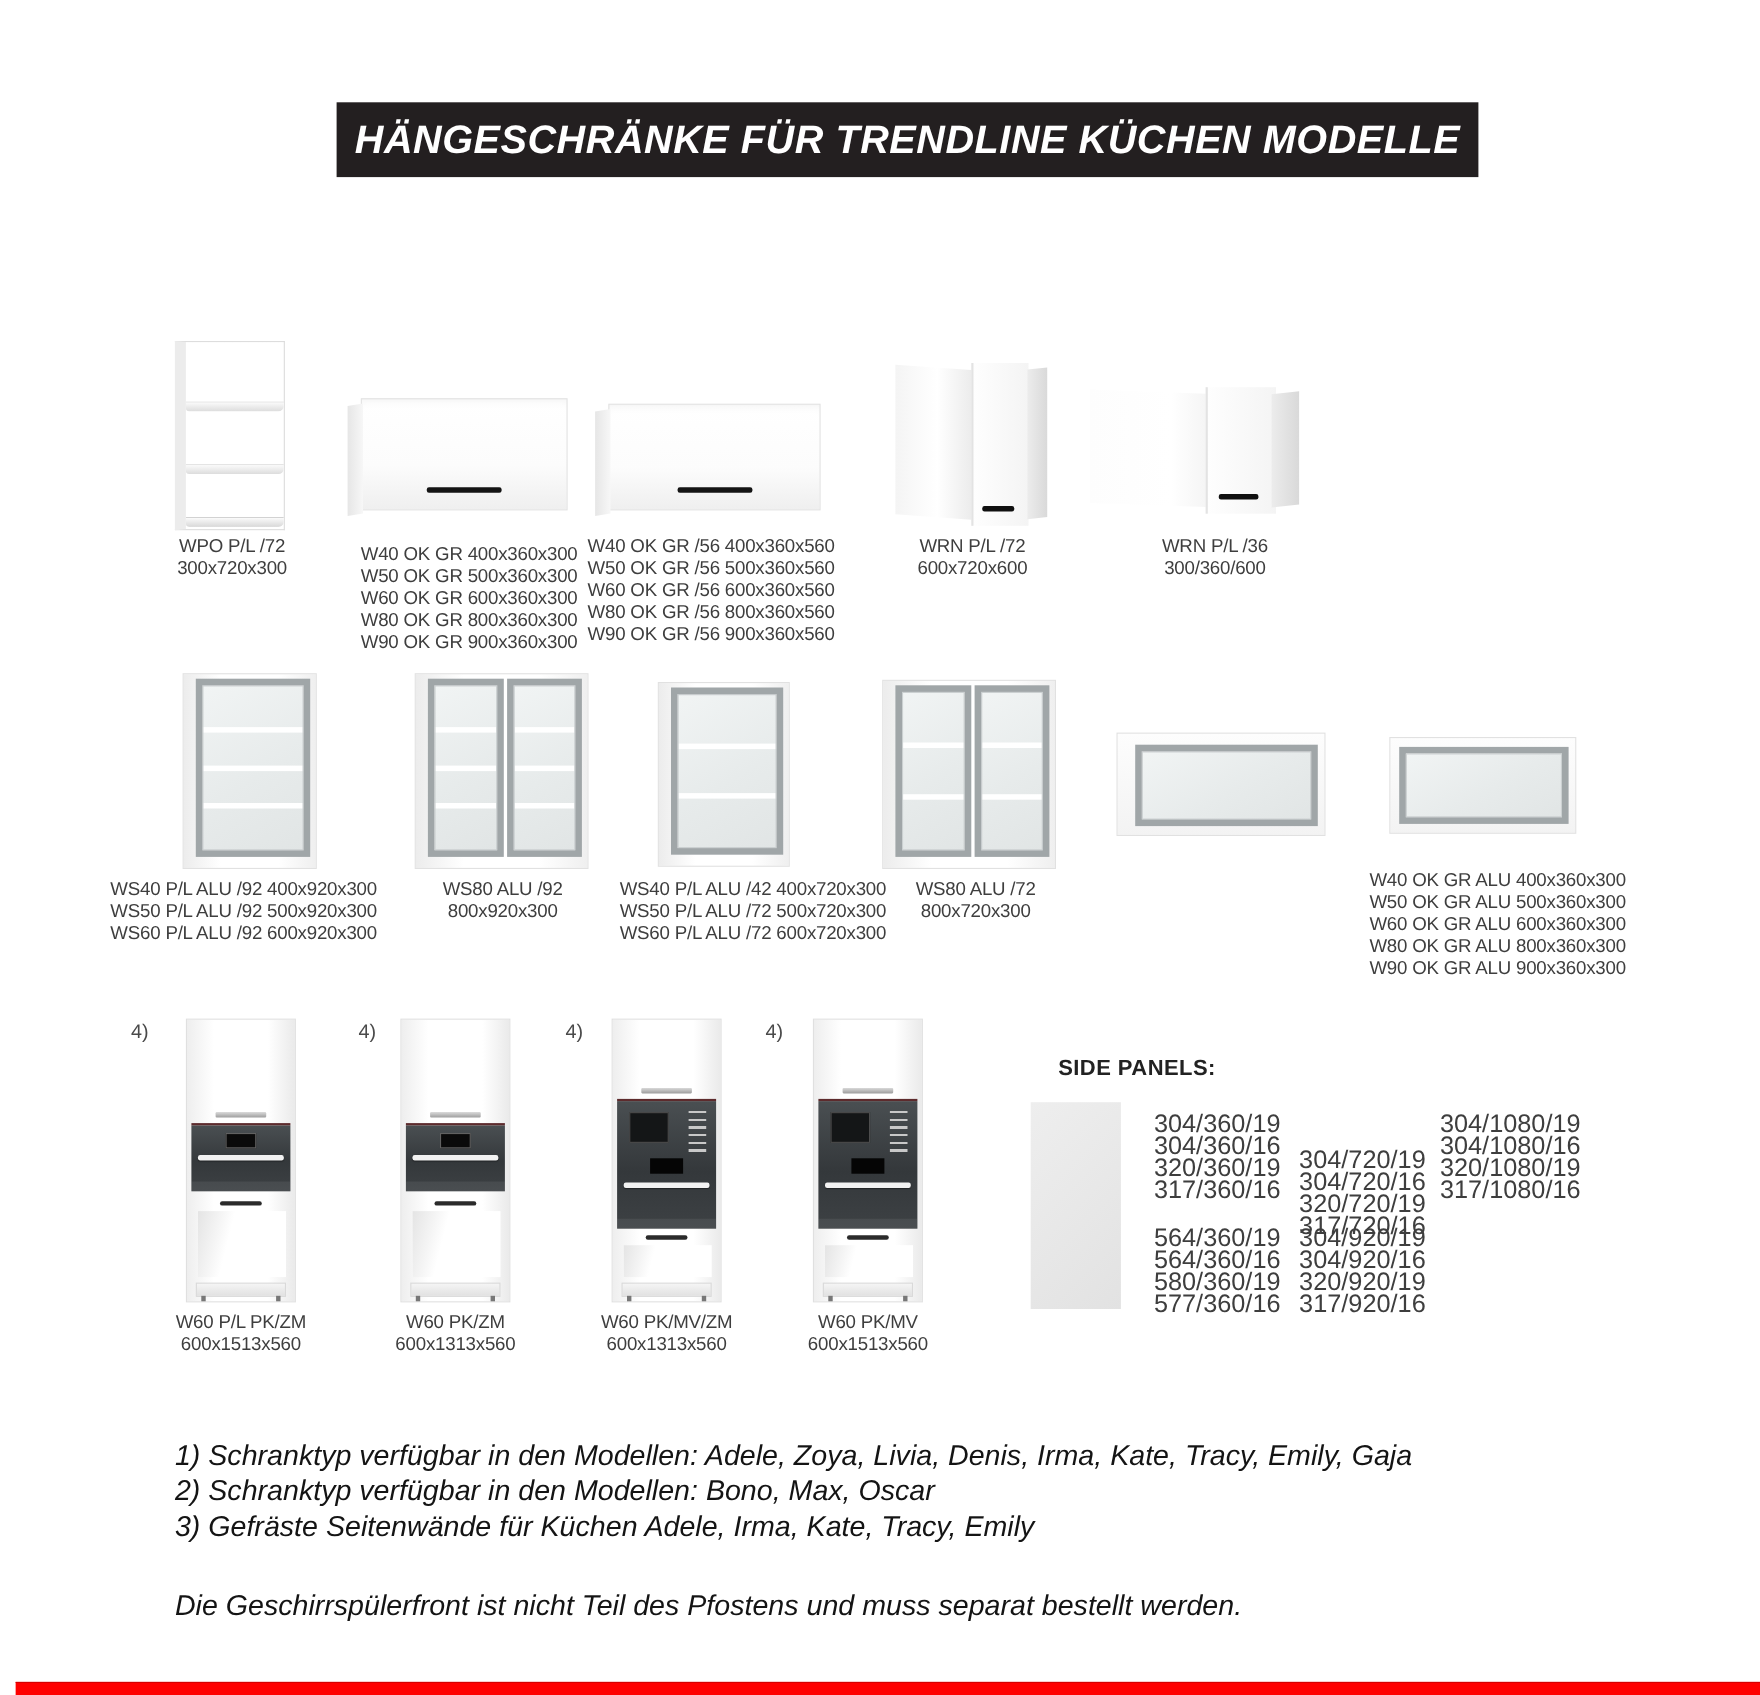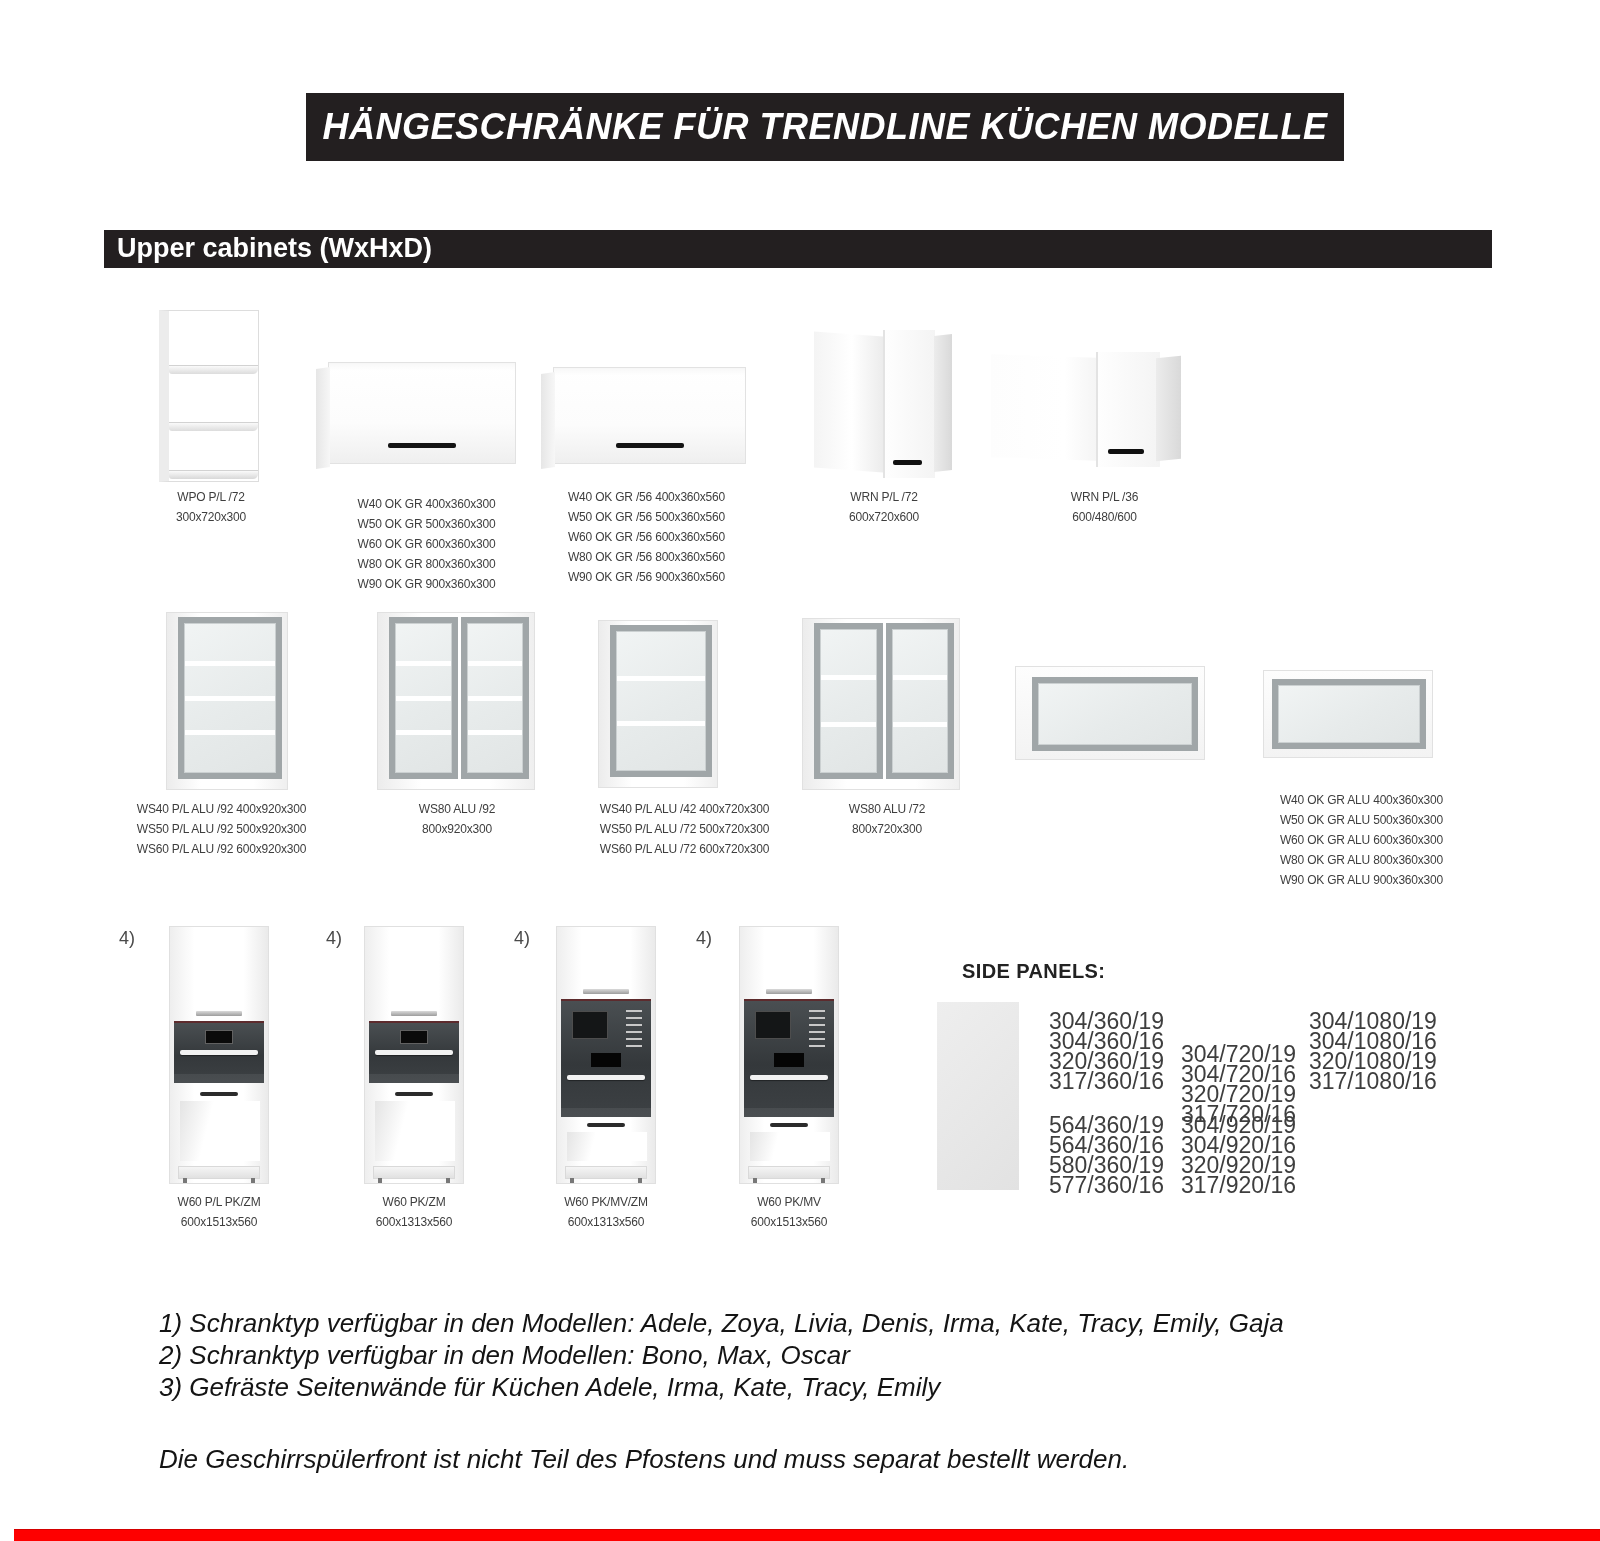--- a/index.html
+++ b/index.html
@@ -8,21 +8,21 @@
   .abs{position:absolute;}
 
   
   .banner{background:#231f20;color:#fff;}
   .title-banner{left:292px;top:93px;width:1038px;height:68px;text-align:center;
     font-style:italic;font-weight:bold;font-size:36px;line-height:68px;letter-spacing:.5px;}
   .section-banner{left:90px;top:230px;width:1388px;height:38px;font-weight:bold;
     font-size:27px;line-height:37px;padding-left:13px;box-sizing:border-box;}
 
   
-  .label{font-size:12px;line-height:20px;color:#3e3e3e;text-align:center;letter-spacing:-.2px;}
+  .label{font-size:17px;line-height:20px;color:#3e3e3e;text-align:center;letter-spacing:-.2px;}
   .note{font-size:18px;color:#4a4a4a;}
 
   
   .wpo{background:
       linear-gradient(#fff,#fff),linear-gradient(#fff,#fff),
       linear-gradient(90deg,#fdfdfd,#f1f1f1 85%,#e6e6e6);
     border:1px solid #ddd;border-left:10px solid #ececec;box-sizing:border-box;}
   .wpo::before,.wpo::after{content:"";position:absolute;left:0;right:0;height:8px;
     background:linear-gradient(#fafafa,#dcdcdc);border-top:1px solid #d2d2d2;border-radius:0 0 5px 3px;}
   .wpo::before{top:32%;} .wpo::after{top:65%;}
@@ -107,21 +107,20 @@
 
   
   .redbar{left:0;top:1529px;width:1600px;height:12px;background:#fe0000;border-top:1px solid #d40000;}
 </style>
 </head>
 <body>
 
 <div class="page">
 
   <div class="abs banner title-banner">HÄNGESCHRÄNKE  FÜR TRENDLINE KÜCHEN MODELLE</div>
-  <div class="abs banner section-banner">Upper cabinets (WxHxD)</div>
 
   <div class="abs wpo" style="left:145px;top:310px;width:100px;height:172px">
     <div class="shelf-bottom"></div>
   </div>
   <div class="abs ohc" style="left:314px;top:362px;width:186px;height:100px"></div>
   <div class="abs ohc" style="left:539px;top:367px;width:191px;height:95px"></div>
   <div class="abs wrn" style="left:800px;top:330px;width:138px;height:148px">
     <div class="face-l"></div>
     <div class="face-r"></div>
     <div class="side-r"></div>
@@ -149,21 +148,21 @@
       <div>W60 OK GR /56 600x360x560</div>
       <div>W80 OK GR /56 800x360x560</div>
       <div>W90 OK GR /56 900x360x560</div>
     </div>
   <div class="abs label" style="left:770px;top:487px;width:200px">
       <div>WRN P/L /72</div>
       <div>600x720x600</div>
     </div>
   <div class="abs label" style="left:988px;top:487px;width:205px">
       <div>WRN P/L /36</div>
-      <div>600/480/600</div>
+      <div>300/360/600</div>
     </div>
 
   <div class="abs gcab" style="left:152px;top:612px;width:122px;height:178px">
     <div class="pane shelves3"></div>
   </div>
   <div class="abs gcab" style="left:363px;top:612px;width:158px;height:178px">
     <div class="pane shelves3"></div>
     <div class="pane shelves3"></div>
   </div>
   <div class="abs gcab" style="left:584px;top:620px;width:120px;height:168px">

